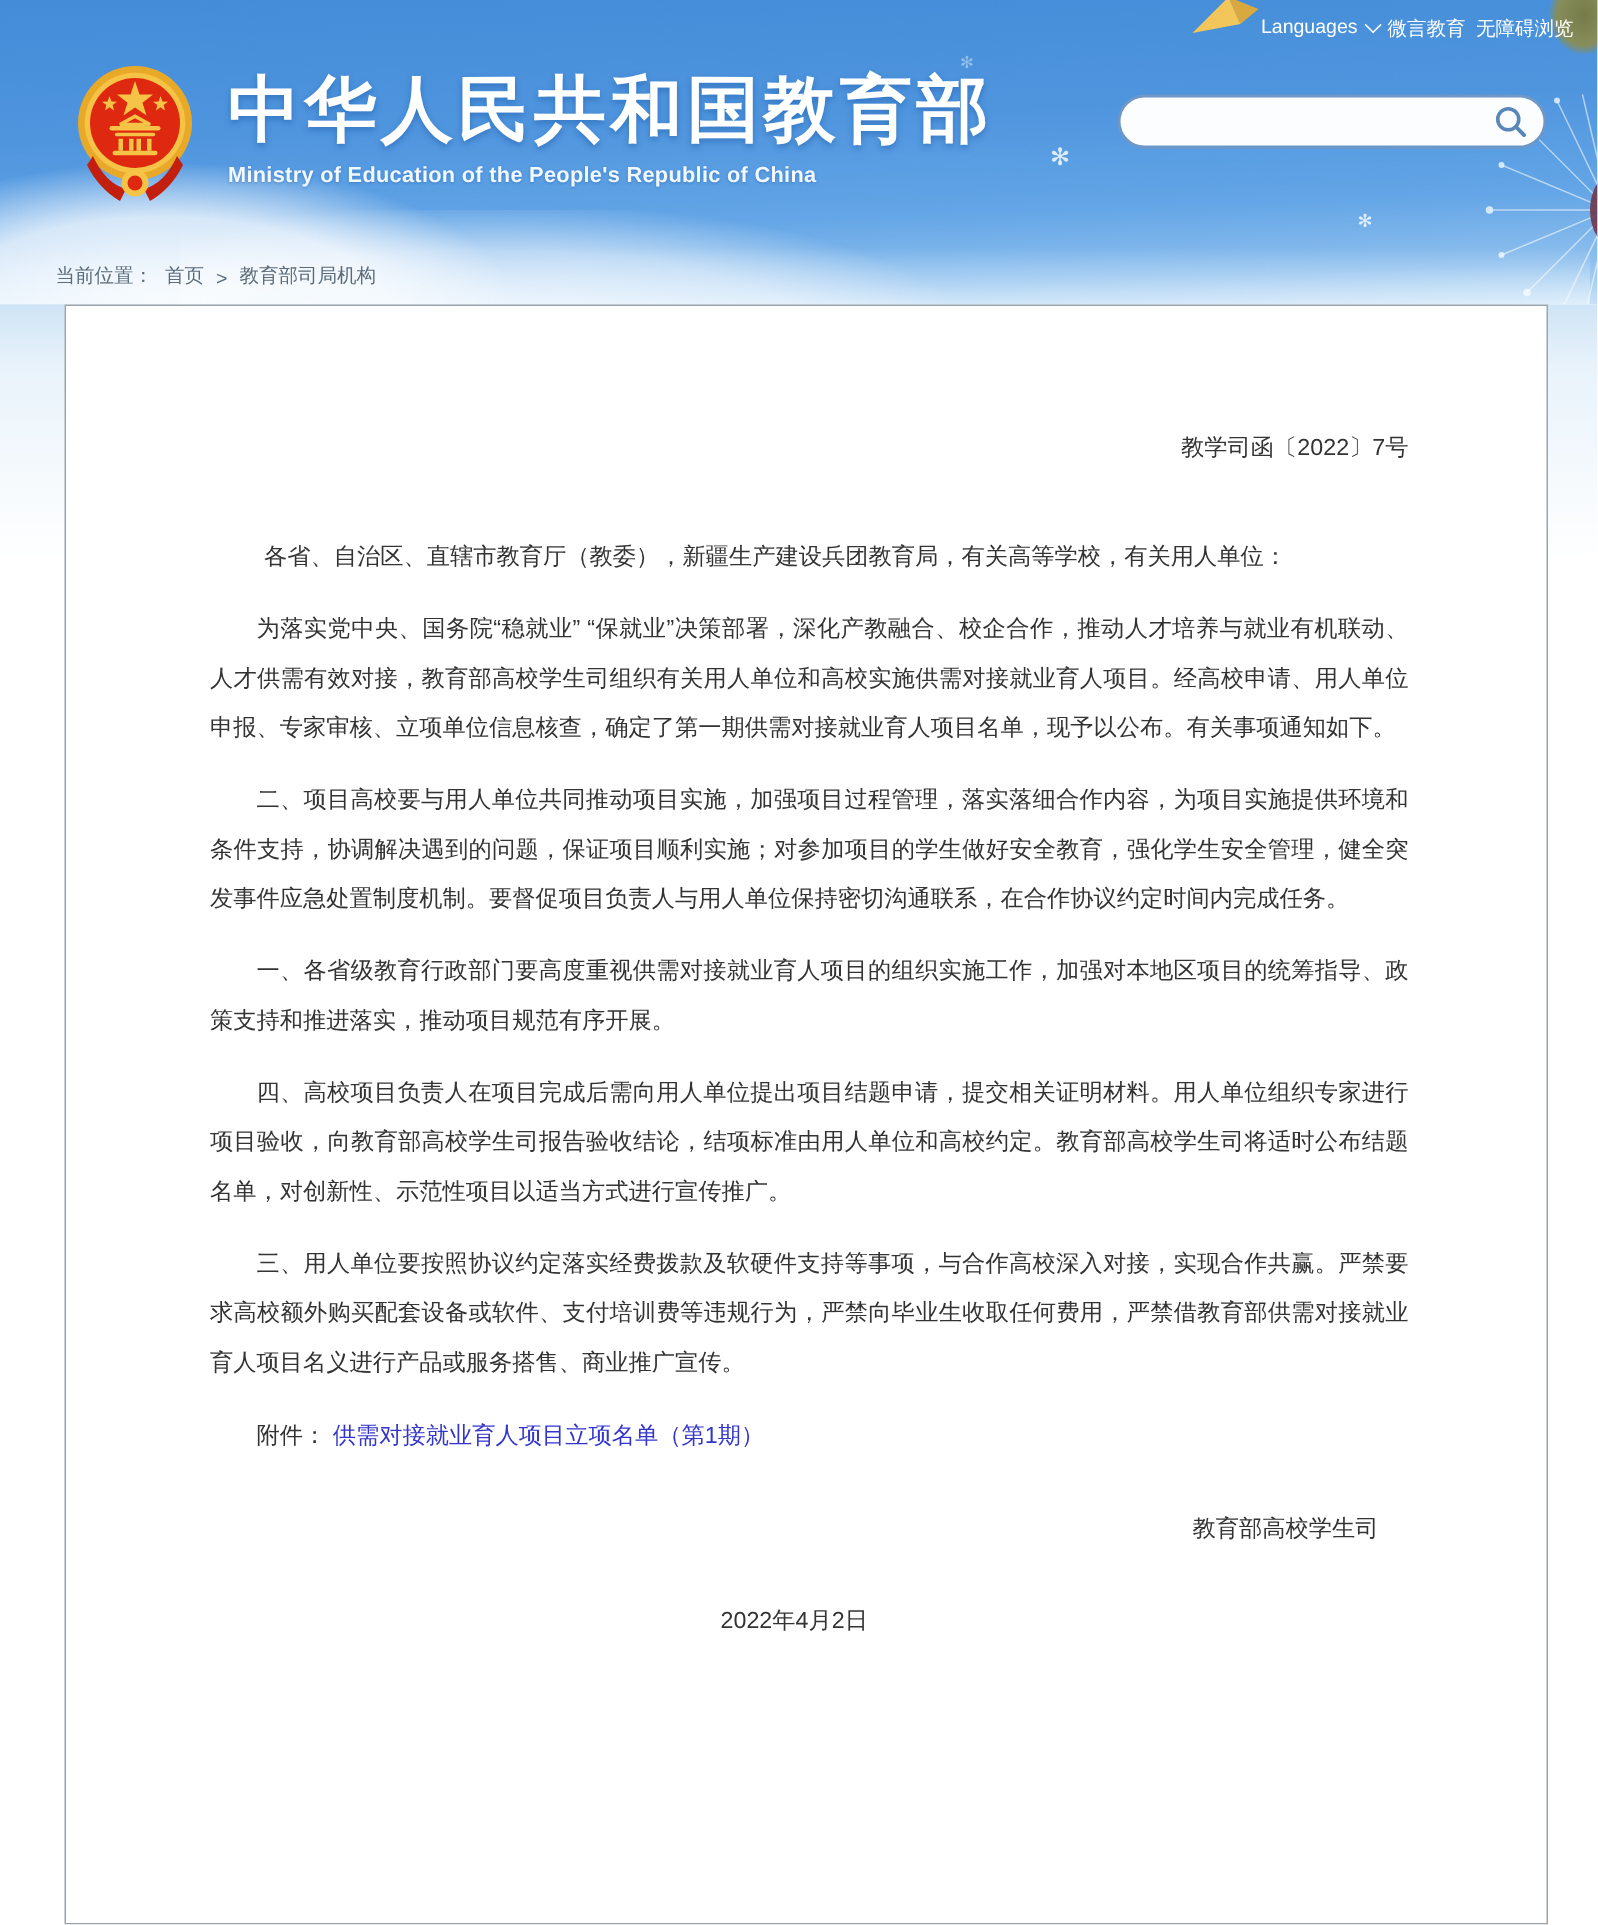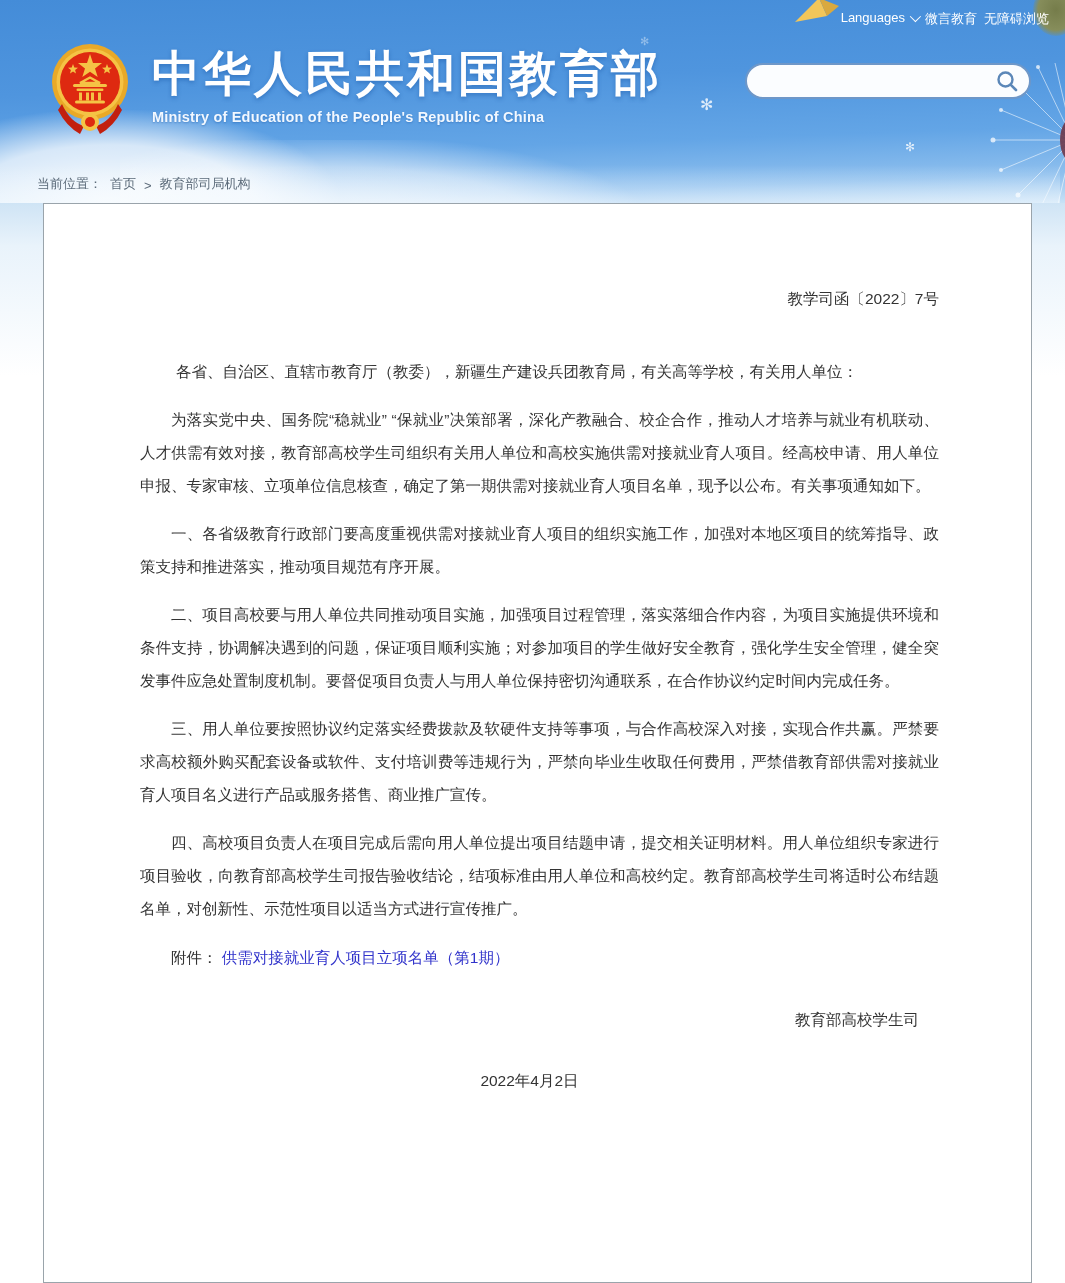--- a/index.html
+++ b/index.html
@@ -196,24 +196,24 @@
 <div class="page">
   <div class="content-box">
 
 
     <div class="doc-number doc-body">教学司函〔2022〕7号</div>
 
     <div class="doc-body">
       <p class="salutation">各省、自治区、直辖市教育厅（教委），新疆生产建设兵团教育局，有关高等学校，有关用人单位：</p>
 
       <p class="para">为落实党中央、国务院“稳就业” “保就业”决策部署，深化产教融合、校企合作，推动人才培养与就业有机联动、人才供需有效对接，教育部高校学生司组织有关用人单位和高校实施供需对接就业育人项目。经高校申请、用人单位申报、专家审核、立项单位信息核查，确定了第一期供需对接就业育人项目名单，现予以公布。有关事项通知如下。</p>
+      <p class="para">二、项目高校要与用人单位共同推动项目实施，加强项目过程管理，落实落细合作内容，为项目实施提供环境和条件支持，协调解决遇到的问题，保证项目顺利实施；对参加项目的学生做好安全教育，强化学生安全管理，健全突发事件应急处置制度机制。要督促项目负责人与用人单位保持密切沟通联系，在合作协议约定时间内完成任务。</p>
       <p class="para">一、各省级教育行政部门要高度重视供需对接就业育人项目的组织实施工作，加强对本地区项目的统筹指导、政策支持和推进落实，推动项目规范有序开展。</p>
-      <p class="para">二、项目高校要与用人单位共同推动项目实施，加强项目过程管理，落实落细合作内容，为项目实施提供环境和条件支持，协调解决遇到的问题，保证项目顺利实施；对参加项目的学生做好安全教育，强化学生安全管理，健全突发事件应急处置制度机制。要督促项目负责人与用人单位保持密切沟通联系，在合作协议约定时间内完成任务。</p>
+      <p class="para">四、高校项目负责人在项目完成后需向用人单位提出项目结题申请，提交相关证明材料。用人单位组织专家进行项目验收，向教育部高校学生司报告验收结论，结项标准由用人单位和高校约定。教育部高校学生司将适时公布结题名单，对创新性、示范性项目以适当方式进行宣传推广。</p>
       <p class="para">三、用人单位要按照协议约定落实经费拨款及软硬件支持等事项，与合作高校深入对接，实现合作共赢。严禁要求高校额外购买配套设备或软件、支付培训费等违规行为，严禁向毕业生收取任何费用，严禁借教育部供需对接就业育人项目名义进行产品或服务搭售、商业推广宣传。</p>
-      <p class="para">四、高校项目负责人在项目完成后需向用人单位提出项目结题申请，提交相关证明材料。用人单位组织专家进行项目验收，向教育部高校学生司报告验收结论，结项标准由用人单位和高校约定。教育部高校学生司将适时公布结题名单，对创新性、示范性项目以适当方式进行宣传推广。</p>
 
       <p class="attachment">
         <span>附件：</span>
         <a>供需对接就业育人项目立项名单（第1期）</a>
       </p>
 
       <p class="signer">教育部高校学生司</p>
       <p class="doc-date">2022年4月2日</p>
     </div>
   </div>

